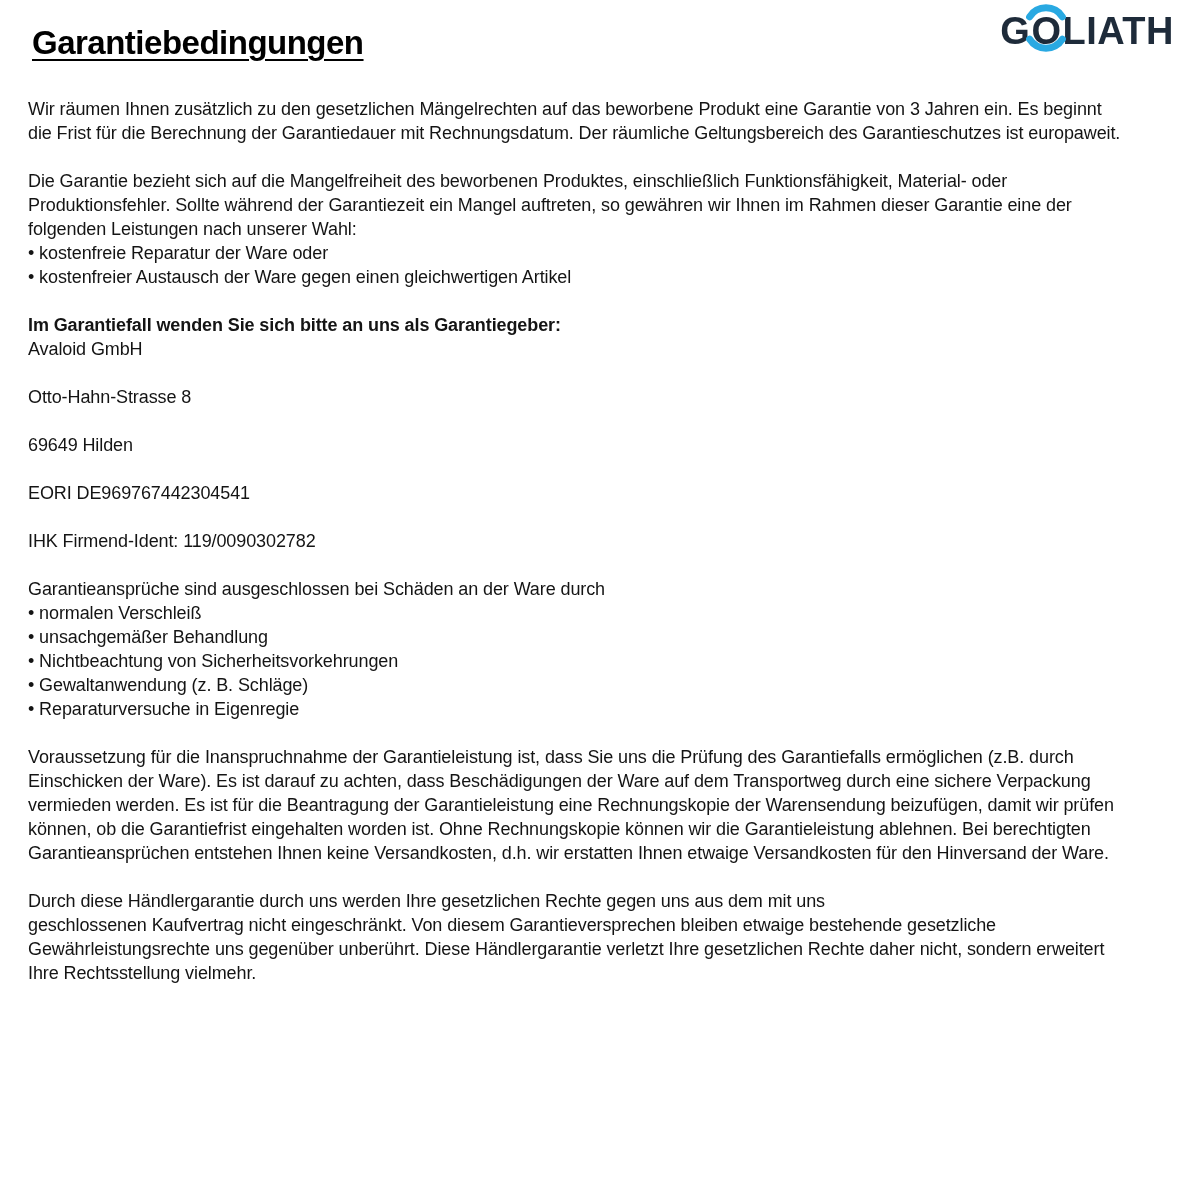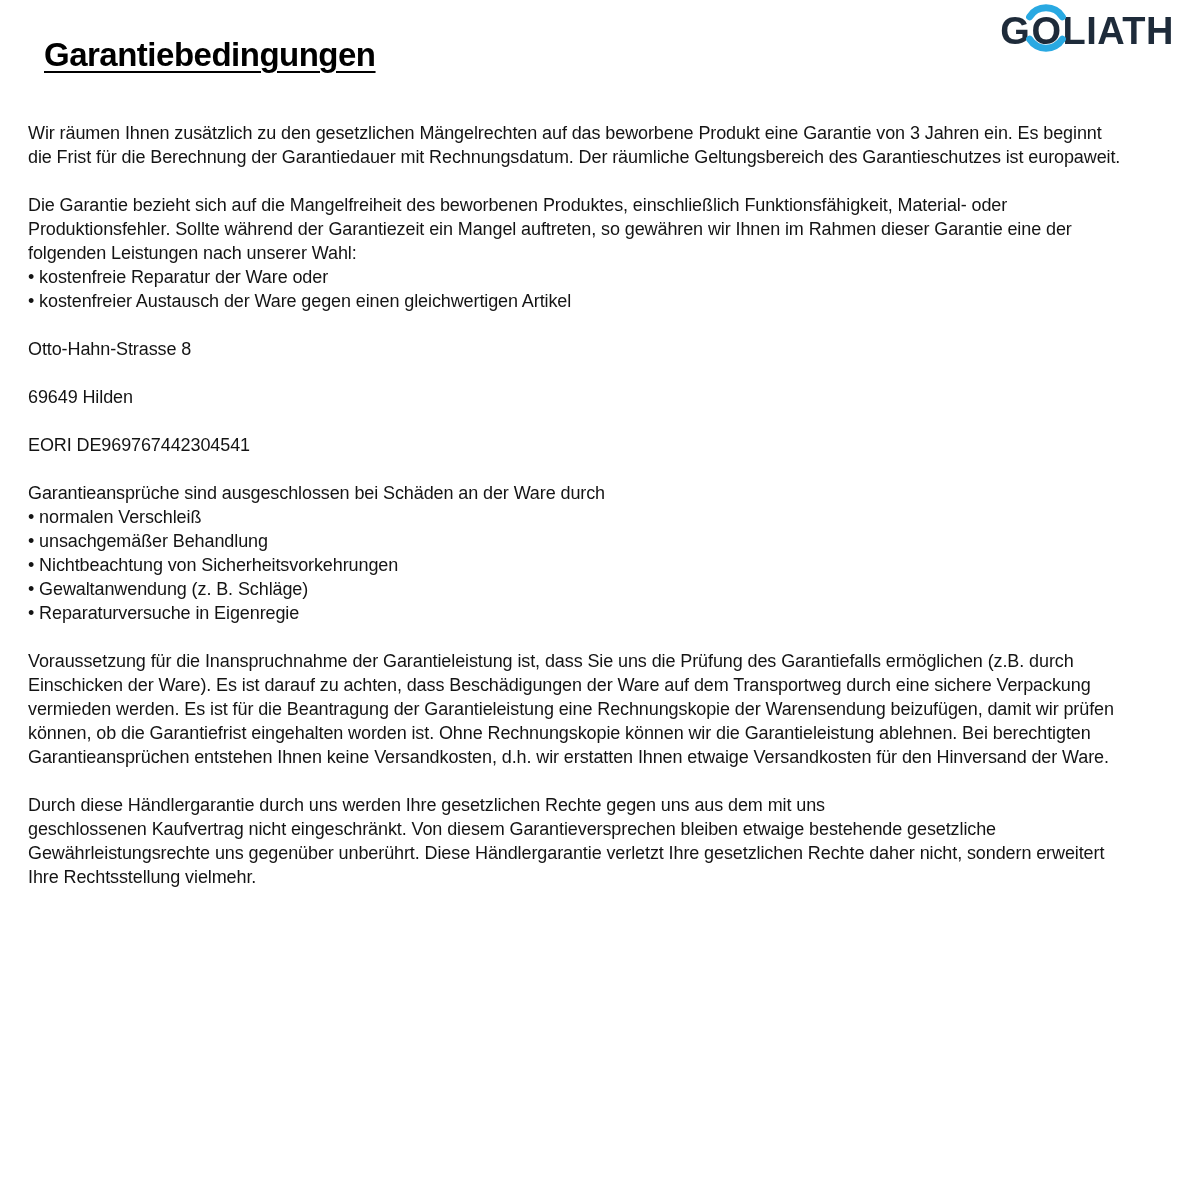--- a/index.html
+++ b/index.html
@@ -13,21 +13,21 @@
     position: relative;
     overflow: hidden;
   }
   .page {
     position: relative;
     width: 1200px;
     height: 1200px;
     padding: 20px 28px 0 28px;
   }
   .doc-title {
-    margin: 16px;
+    margin: 4px;
     font-size: 33px;
     font-weight: bold;
     letter-spacing: -0.5px;
     line-height: 1.15;
     color: #000000;
     text-decoration: underline;
     text-decoration-thickness: 2px;
     text-underline-offset: 5px;
     display: inline-block;
   }
@@ -85,30 +85,35 @@
         </svg><span class="o-letter">O</span></span>
       <span>LIATH</span>
   </div>
 
   <div class="content">
 
     <div class="block">Wir räumen Ihnen zusätzlich zu den gesetzlichen Mängelrechten auf das beworbene Produkt eine Garantie von 3 Jahren ein. Es beginnt<br>die Frist für die Berechnung der Garantiedauer mit Rechnungsdatum. Der räumliche Geltungsbereich des Garantieschutzes ist europaweit.</div>
 
     <div class="block">Die Garantie bezieht sich auf die Mangelfreiheit des beworbenen Produktes, einschließlich Funktionsfähigkeit, Material- oder<br>Produktionsfehler. Sollte während der Garantiezeit ein Mangel auftreten, so gewähren wir Ihnen im Rahmen dieser Garantie eine der<br>folgenden Leistungen nach unserer Wahl:<br>• kostenfreie Reparatur der Ware oder<br>• kostenfreier Austausch der Ware gegen einen gleichwertigen Artikel</div>
 
+    <div class="block">
+      <div class="bold-line">Im Garantiefall wenden Sie sich bitte an uns als Garantiegeber:</div>
+      <div>Avaloid GmbH</div>
+    </div>
 
     <div class="block">Otto-Hahn-Strasse 8</div>
 
     <div class="block">69649 Hilden</div>
 
 
 
     <div class="block">EORI DE969767442304541</div>
 
 
+    <div class="block">IHK Firmend-Ident: 119/0090302782</div>
 
     <div class="block">Garantieansprüche sind ausgeschlossen bei Schäden an der Ware durch<br>• normalen Verschleiß<br>• unsachgemäßer Behandlung<br>• Nichtbeachtung von Sicherheitsvorkehrungen<br>• Gewaltanwendung (z. B. Schläge)<br>• Reparaturversuche in Eigenregie</div>
 
     <div class="block">Voraussetzung für die Inanspruchnahme der Garantieleistung ist, dass Sie uns die Prüfung des Garantiefalls ermöglichen (z.B. durch<br>Einschicken der Ware). Es ist darauf zu achten, dass Beschädigungen der Ware auf dem Transportweg durch eine sichere Verpackung<br>vermieden werden. Es ist für die Beantragung der Garantieleistung eine Rechnungskopie der Warensendung beizufügen, damit wir prüfen<br>können, ob die Garantiefrist eingehalten worden ist. Ohne Rechnungskopie können wir die Garantieleistung ablehnen. Bei berechtigten<br>Garantieansprüchen entstehen Ihnen keine Versandkosten, d.h. wir erstatten Ihnen etwaige Versandkosten für den Hinversand der Ware.</div>
 
     <div class="block">Durch diese Händlergarantie durch uns werden Ihre gesetzlichen Rechte gegen uns aus dem mit uns<br>geschlossenen Kaufvertrag nicht eingeschränkt. Von diesem Garantieversprechen bleiben etwaige bestehende gesetzliche<br>Gewährleistungsrechte uns gegenüber unberührt. Diese Händlergarantie verletzt Ihre gesetzlichen Rechte daher nicht, sondern erweitert<br>Ihre Rechtsstellung vielmehr.</div>
 
   </div>
 </div>
 

